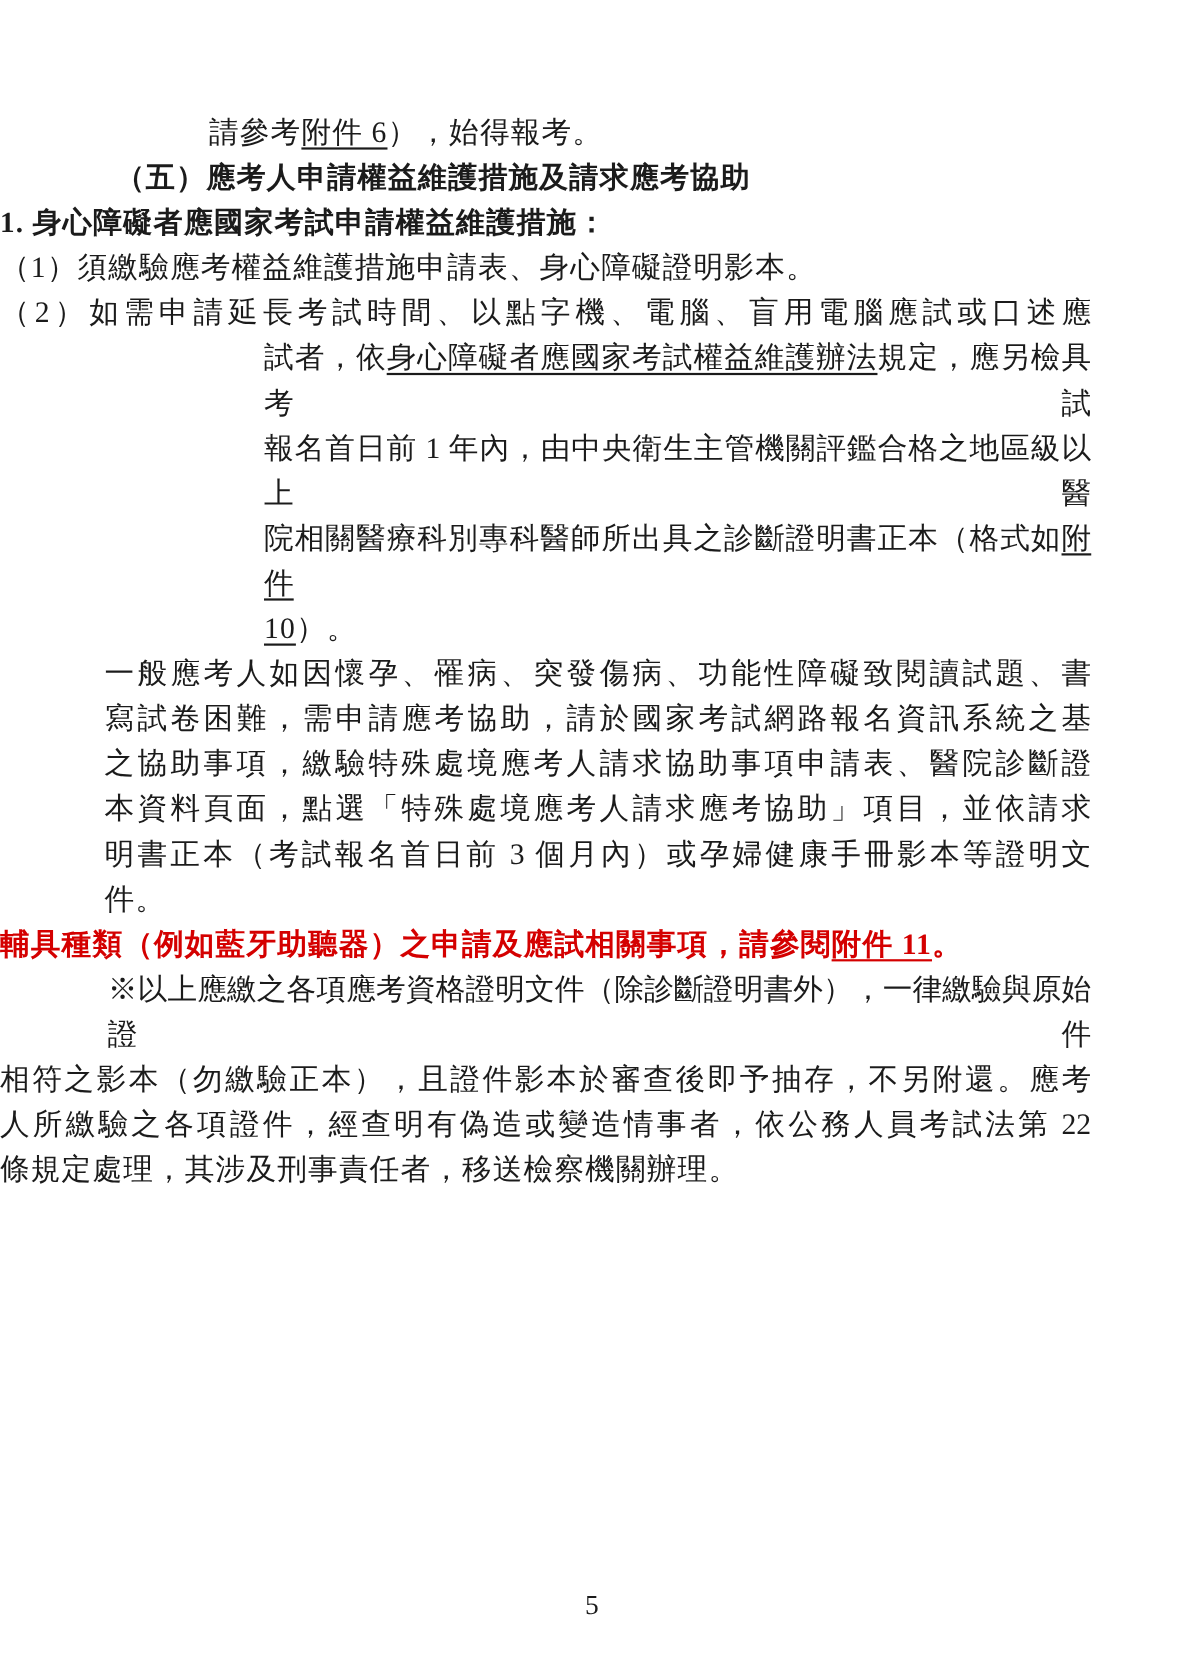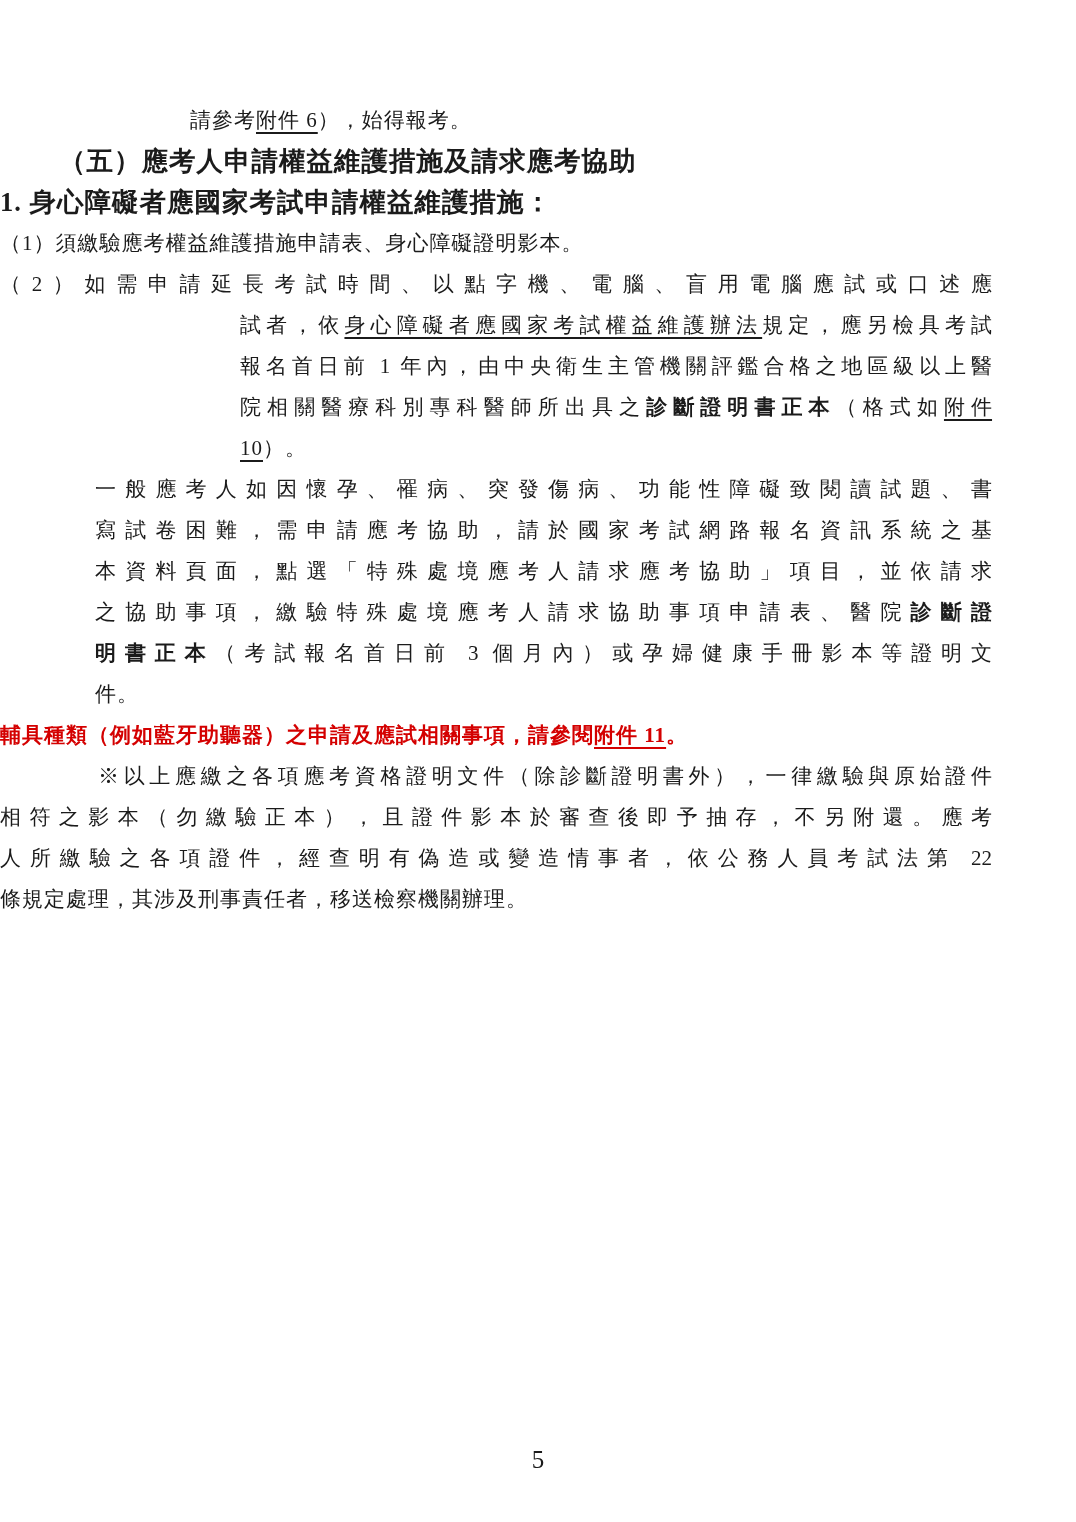--- a/index.html
+++ b/index.html
@@ -10,44 +10,44 @@
   body{
     width:1076px;height:1522px;
     background:#ffffff;
     position:relative;
     font-family:"Liberation Serif","DejaVu Serif",serif;
     color:var(--ink);
     overflow:hidden;
   }
   .doc{position:absolute;top:100px;left:0;right:0;}
   .ln{
-    font-size:21px;
+    font-size:27px;
     line-height:41px;
     letter-spacing:1px;
     white-space:normal;
   }
   
   .j{
     text-align:justify;
     text-align-last:justify;
     letter-spacing:0;
     margin-right:84px;
   }
   
   .m-intro  {margin-left:190px;}
-  .m-sec    {margin-left:59px;}
+  .m-sec    {margin-left:105px;}
   .m-num    {}
   .m-item   {}
   .m-itemc  {margin-left:240px;}
   .m-para   {margin-left:95px;}
   .m-note   {margin-left:98px;}
   .m-notec  {}
 
   .hd{font-weight:bold;font-size:26.5px;}
-  .b{font-weight:bold;}
+  .b{font-weight:normal;}
   .u{
     text-decoration:underline;
     text-underline-offset:5px;
     text-decoration-thickness:1.5px;
   }
   .red{color:var(--red);font-weight:bold;}
 
   .pagenum{
     position:absolute;
     top:1446px;left:0;width:100%;
@@ -71,22 +71,22 @@
 
   <div class="ln m-item j">（2）如需申請延長考試時間、以點字機、電腦、盲用電腦應試或口述應</div>
   <div class="ln m-itemc j"><span>試者，依</span><span class="u">身心障礙者應國家考試權益維護辦法</span><span>規定，應另檢具考試</span></div>
   <div class="ln m-itemc j">報名首日前 1 年內，由中央衛生主管機關評鑑合格之地區級以上醫</div>
   <div class="ln m-itemc j"><span>院相關醫療科別專科醫師所出具之</span><span class="b">診斷證明書正本</span><span>（格式如</span><span class="u">附件</span></div>
   <div class="ln m-itemc"><span class="u">10</span><span>）。</span></div>
 
 
   <div class="ln m-para j">一般應考人如因懷孕、罹病、突發傷病、功能性障礙致閱讀試題、書</div>
   <div class="ln m-para j">寫試卷困難，需申請應考協助，請於國家考試網路報名資訊系統之基</div>
+  <div class="ln m-para j"><span>之協助事項，繳驗特殊處境應考人請求協助事項申請表、醫院</span><span class="b">診斷證</span></div>
   <div class="ln m-para j">本資料頁面，點選「特殊處境應考人請求應考協助」項目，並依請求</div>
-  <div class="ln m-para j"><span>之協助事項，繳驗特殊處境應考人請求協助事項申請表、醫院</span><span class="b">診斷證</span></div>
   <div class="ln m-para j"><span class="b">明書正本</span><span>（考試報名首日前 3 個月內）或孕婦健康手冊影本等證明文</span></div>
   <div class="ln m-para">件。</div>
 
   <div class="ln red m-notec"><span>輔具種類（例如藍牙助聽器）之申請及應試相關事項，請參閱</span><span class="u">附件 11</span><span>。</span></div>
 
   <div class="ln m-note j"><span>※</span><span>以上應繳之各項應考資格證明文件（除診斷證明書外），一律繳驗與原始證件</span></div>
   <div class="ln m-notec j">相符之影本（勿繳驗正本），且證件影本於審查後即予抽存，不另附還。應考</div>
   <div class="ln m-notec j">人所繳驗之各項證件，經查明有偽造或變造情事者，依公務人員考試法第 22</div>
   <div class="ln m-notec">條規定處理，其涉及刑事責任者，移送檢察機關辦理。</div>
 

